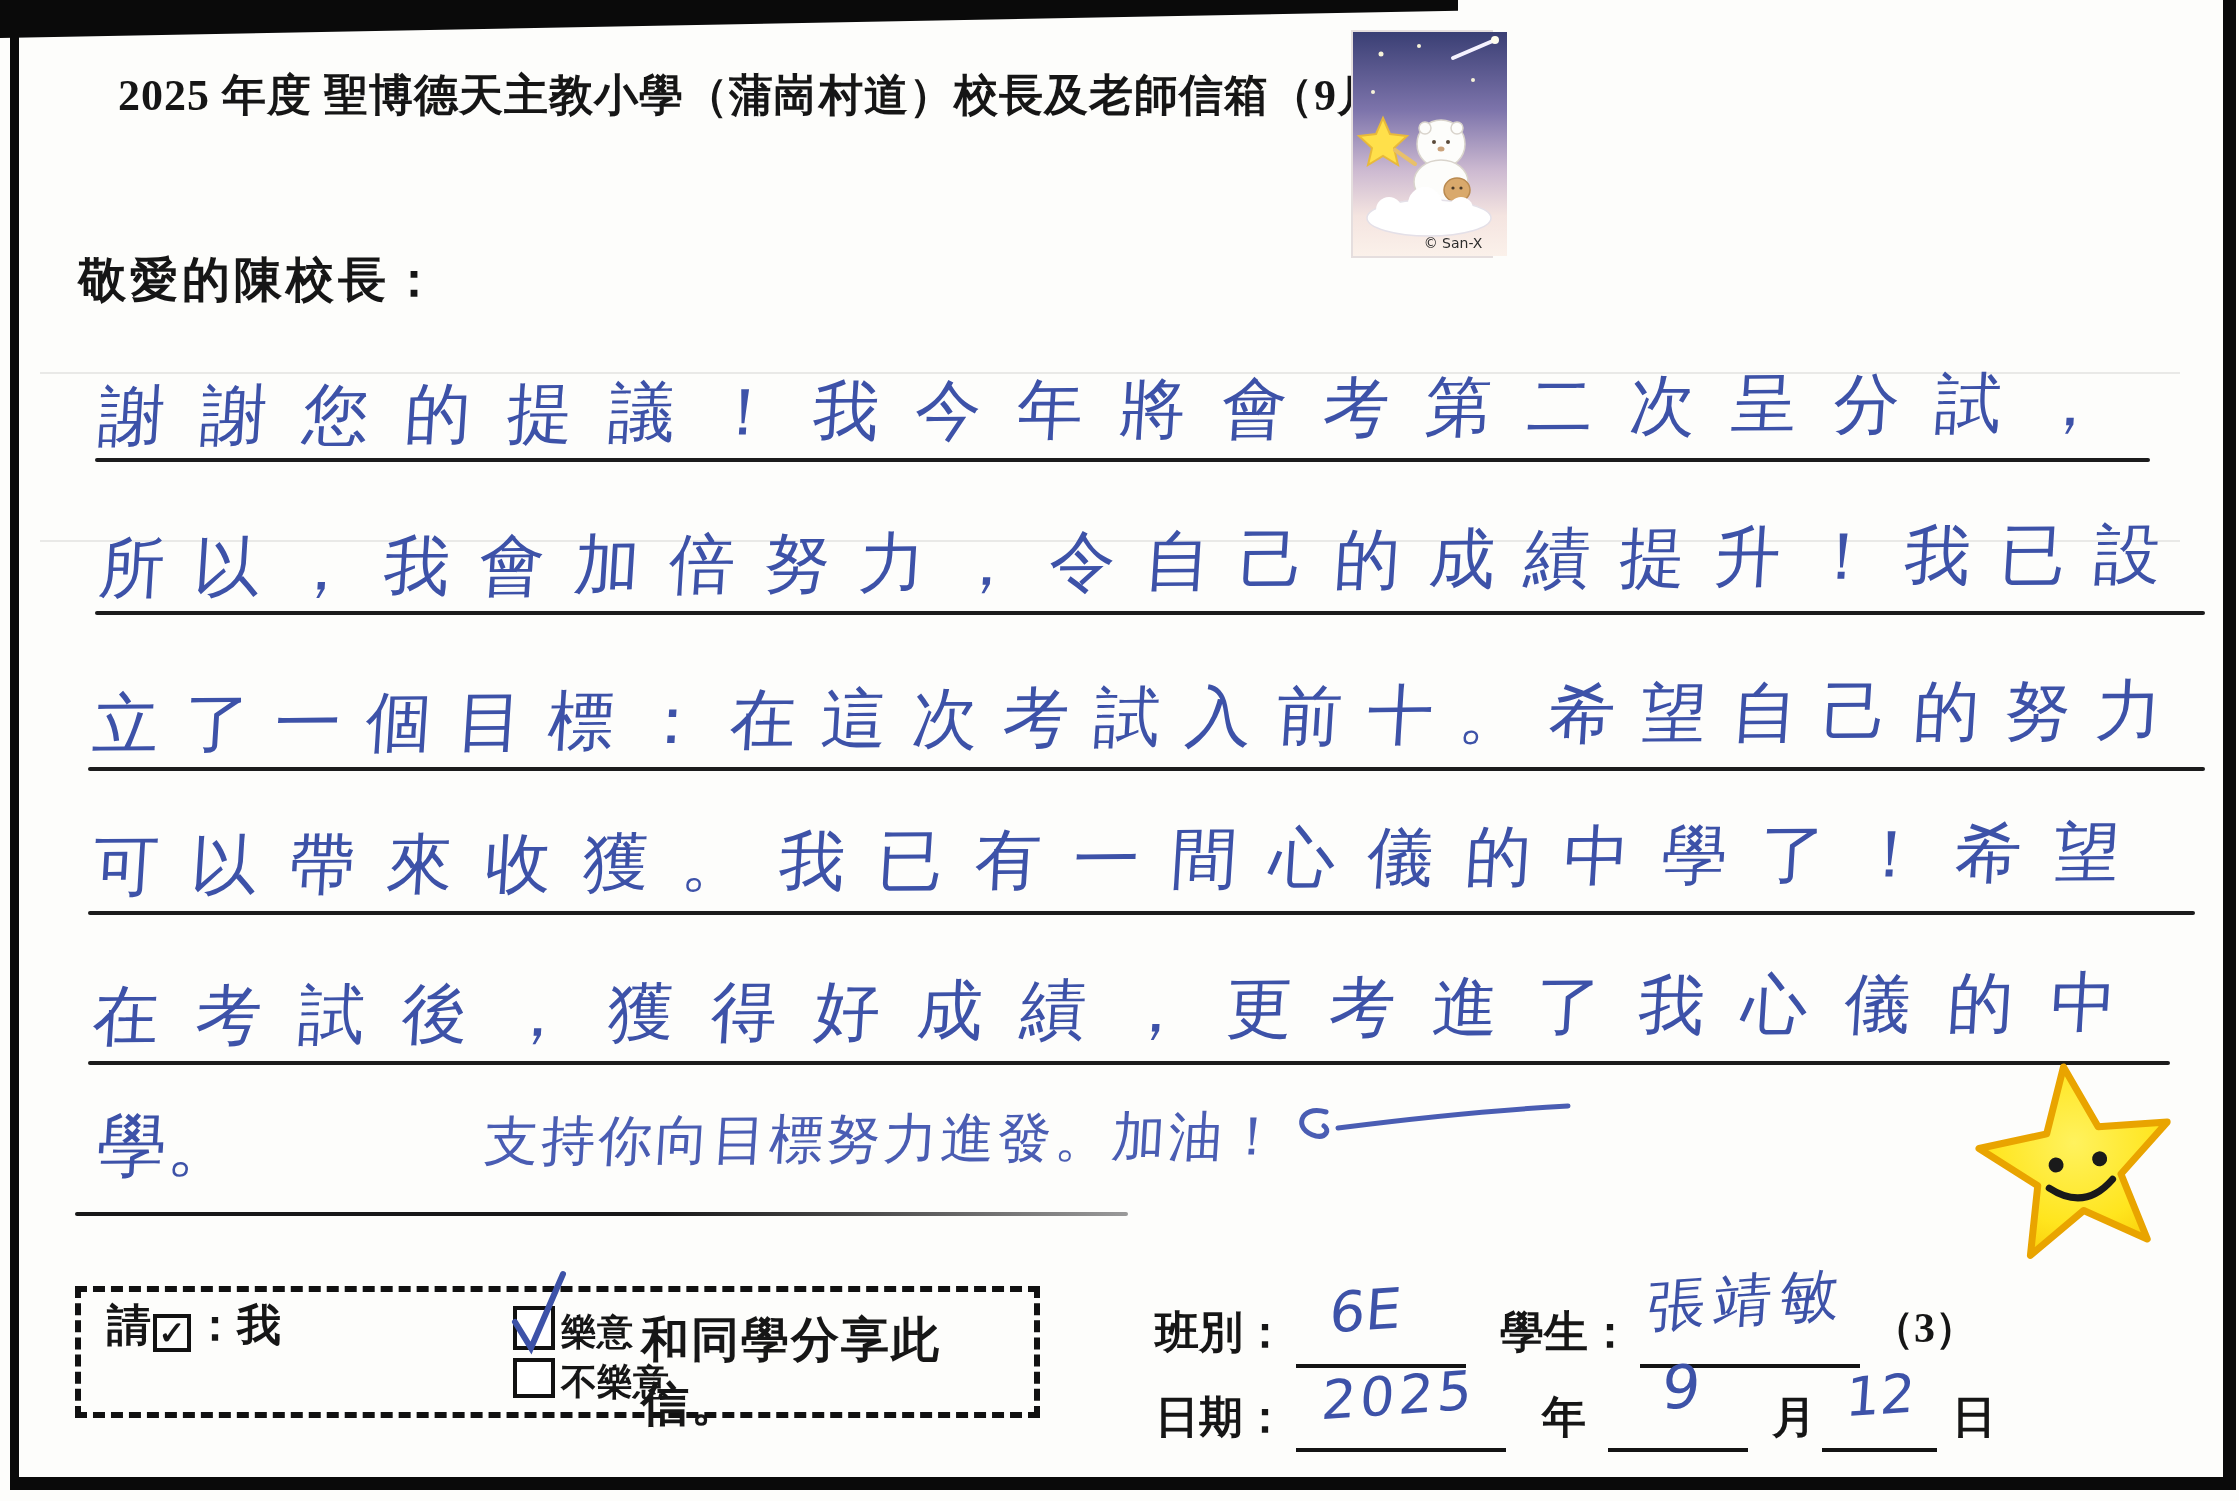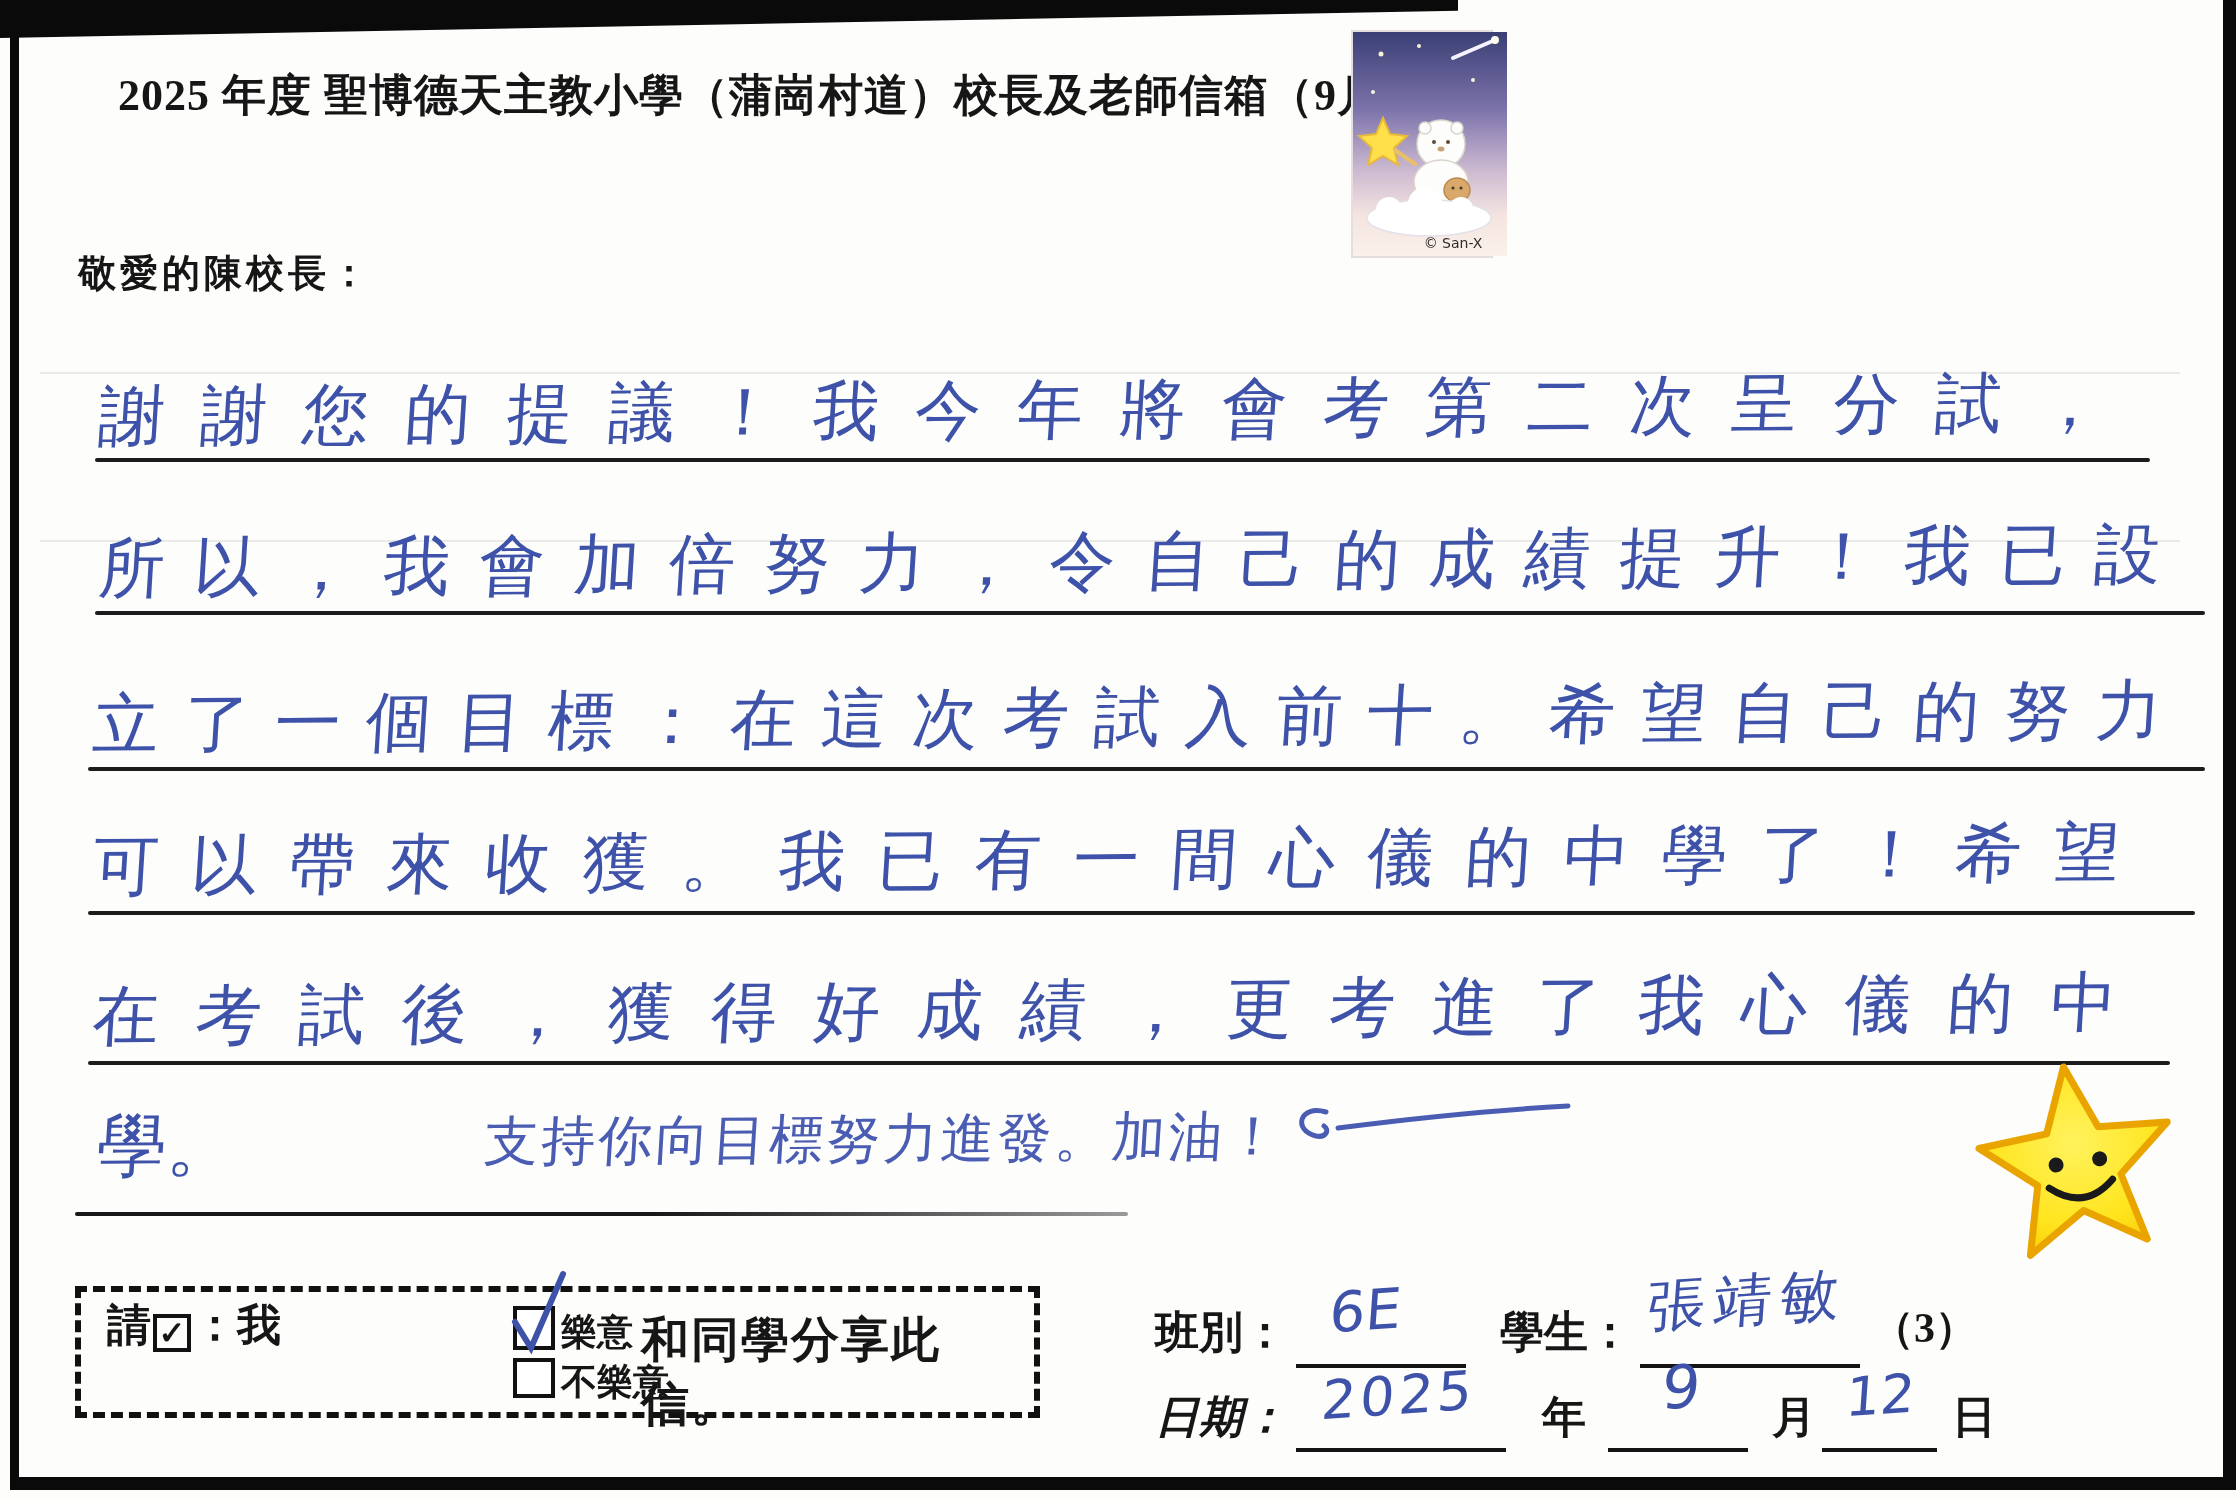--- a/index.html
+++ b/index.html
@@ -14,21 +14,21 @@
   .scan-top{position:absolute;left:0;top:0;width:1458px;height:38px;background:#0a0a0a;
     clip-path:polygon(0 0,100% 0,100% 28%,0 100%);}
   .scan-left{position:absolute;left:10px;top:26px;width:9px;height:1462px;background:#0a0a0a;}
   .scan-right{position:absolute;left:2223px;top:0;width:13px;height:1488px;background:#0a0a0a;}
   .scan-bottom{position:absolute;left:10px;top:1477px;width:2226px;height:13px;background:#0a0a0a;}
   .faint-line{position:absolute;height:2px;background:rgba(0,0,0,0.08);}
 
   
   .printed{color:#161616;font-weight:bold;}
   .doc-title{position:absolute;left:118px;top:66px;font-size:44px;letter-spacing:1px;white-space:nowrap;}
-  .salutation{position:absolute;left:78px;top:248px;font-size:38px;letter-spacing:4px;}
+  .salutation{position:absolute;left:78px;top:248px;font-size:48px;letter-spacing:4px;}
 
   
   .hand{
     position:absolute;color:#3d52a8;font-family:"DejaVu Sans",sans-serif;
     transform:skewX(-4deg) rotate(-0.4deg);transform-origin:left bottom;
     white-space:nowrap;font-weight:400;
   }
   .r1{left:96px;top:372px;font-size:66px;letter-spacing:36px;}
   .r2{left:96px;top:524px;font-size:66px;letter-spacing:29px;}
   .r3{left:90px;top:680px;font-size:66px;letter-spacing:25px;}
@@ -184,21 +184,21 @@
 
   <div class="field-label printed" style="left:1155px;top:1303px;">班別：</div>
   <div class="field-line" style="left:1296px;top:1364px;width:170px;"></div>
   <div class="hand-val" style="left:1330px;top:1278px;font-size:56px;">6E</div>
 
   <div class="field-label printed" style="left:1500px;top:1303px;">學生：</div>
   <div class="field-line" style="left:1640px;top:1364px;width:220px;"></div>
   <div class="hand-val" style="left:1648px;top:1262px;font-size:58px;letter-spacing:8px;">張靖敏</div>
   <div class="field-label printed" style="left:1872px;top:1300px;font-size:42px;">（3）</div>
 
-  <div class="field-label printed" style="left:1155px;top:1388px;font-style:italic;">日期：</div>
+  <div class="field-label printed" style="left:1155px;top:1388px;">日期：</div>
   <div class="field-line" style="left:1296px;top:1448px;width:210px;"></div>
   <div class="hand-val" style="left:1322px;top:1364px;font-size:54px;letter-spacing:4px;">2025</div>
   <div class="field-label printed" style="left:1542px;top:1388px;">年</div>
   <div class="field-line" style="left:1608px;top:1448px;width:140px;"></div>
   <div class="hand-val" style="left:1662px;top:1352px;font-size:60px;">9</div>
   <div class="field-label printed" style="left:1772px;top:1388px;">月</div>
   <div class="field-line" style="left:1822px;top:1448px;width:115px;"></div>
   <div class="hand-val" style="left:1846px;top:1364px;font-size:54px;">12</div>
   <div class="field-label printed" style="left:1952px;top:1388px;">日</div>
 

